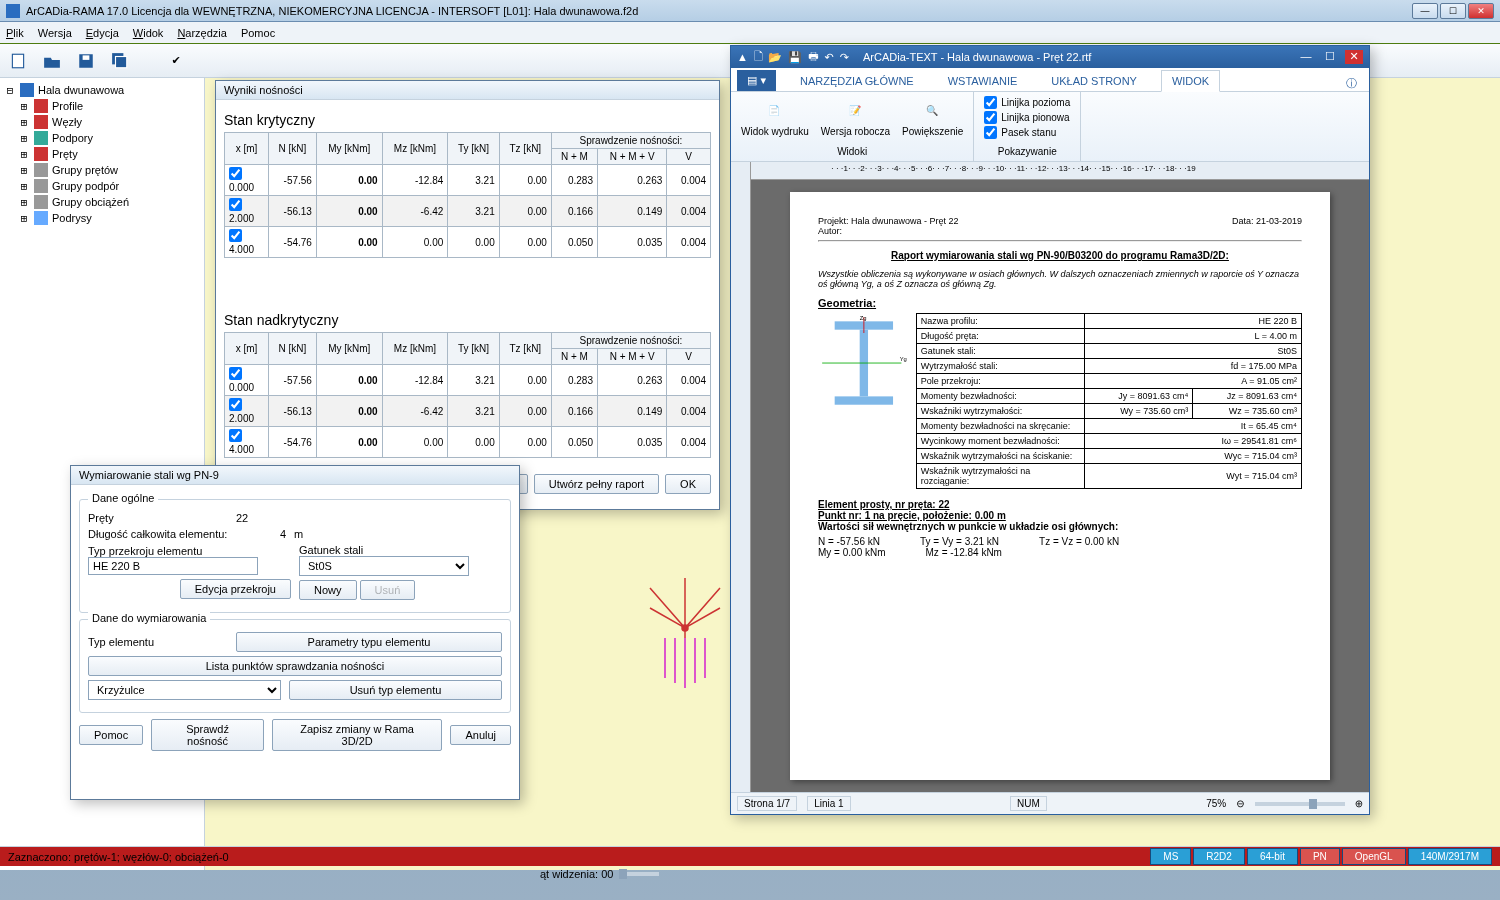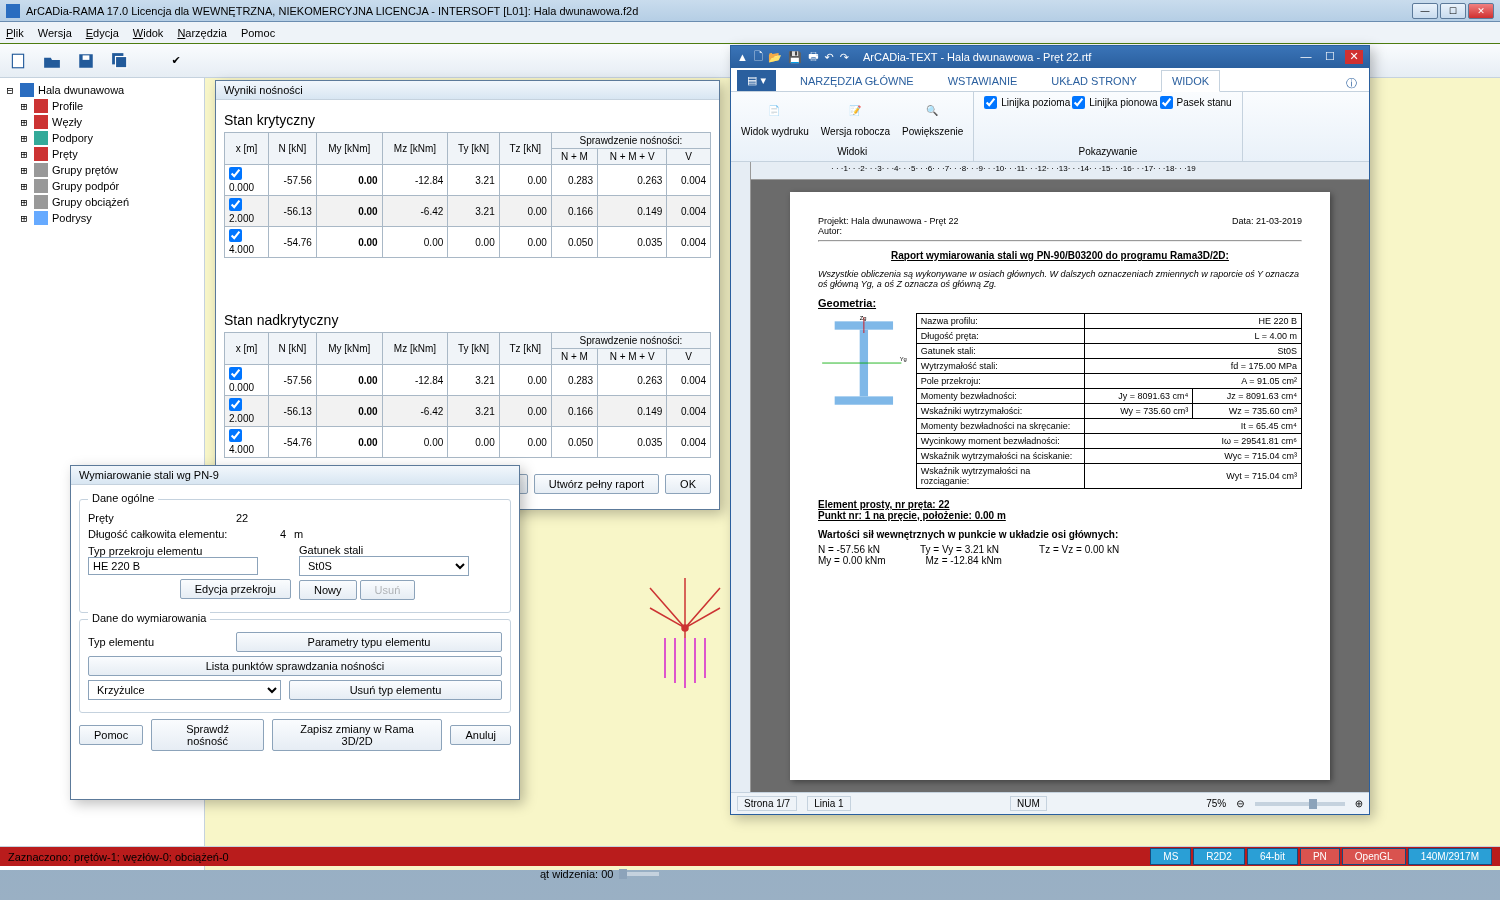--- a/index.html
+++ b/index.html
@@ -57,21 +57,21 @@
 #text-window .qat .qat-btn { width: 18px; height: 14px; text-align: center; }
 .ribbon-tabs { background: #fff; height: 24px; display: flex; align-items: flex-end; padding: 0 6px; gap: 14px; border-bottom: 1px solid #c5d2de; font-size: 11px; }
 .ribbon-tabs .rtab { padding: 4px 10px; color: #2a5f9e; }
 .ribbon-tabs .rtab.active { border: 1px solid #c5d2de; border-bottom: 1px solid #fff; background: #fff; position: relative; top: 1px; }
 .ribbon-tabs .file-tab { background: #2a5f9e; color: #fff; padding: 4px 10px; }
 .ribbon-body { height: 70px; background: linear-gradient(#fafcfe,#e9f1f9); border-bottom: 1px solid #c5d2de; display: flex; }
 .rgroup { border-right: 1px solid #c5d2de; padding: 4px 10px; display: flex; flex-direction: column; align-items: center; justify-content: space-between; font-size: 10px; }
 .rgroup .rg-btns { display: flex; gap: 12px; }
 .rg-btn { display: flex; flex-direction: column; align-items: center; gap: 2px; font-size: 10px; text-align: center; }
 .rg-btn .ricon { width: 28px; height: 28px; display: flex; align-items: center; justify-content: center; }
-.chk-list { display: flex; flex-direction: row; gap: 2px; font-size: 10px; text-align: left; }
+.chk-list { display: flex; flex-direction: column; gap: 2px; font-size: 10px; text-align: left; }
 .chk-list label { display: flex; align-items: center; gap: 4px; }
 .doc-area { height: 630px; background: #6b6b6b; display: flex; position: relative; }
 .vruler { width: 20px; background: #e6edf4; border-right: 1px solid #999; }
 .hruler-wrap { flex: 1; display: flex; flex-direction: column; }
 .hruler { height: 18px; background: #e6edf4; border-bottom: 1px solid #999; font-size: 8px; padding: 2px 80px; white-space: nowrap; overflow: hidden; }
 .page-scroll { flex: 1; overflow: auto; background: #6b6b6b; display: flex; justify-content: center; padding: 12px 0; }
 .page { width: 540px; background: #fff; box-shadow: 2px 2px 6px rgba(0,0,0,0.4); padding: 24px 28px; font-size: 10px; color: #000; }
 .page hr { margin: 4px 0; }
 .page .doc-title { font-weight: bold; text-align: center; text-decoration: underline; margin: 8px 0; }
 .page .italic-note { font-style: italic; font-size: 9px; }
@@ -528,21 +528,21 @@
                   </tr>
               <tr>
                     <td class="lbl">Wskaźnik wytrzymałości na rozciąganie:</td>
                     <td class="val" colspan="2">Wyt = 715.04 cm³</td>
                   </tr>
             </tbody>
               </table>
           </div>
           <div style="margin-top:10px;font-weight:bold;text-decoration:underline">Element prosty, nr pręta: 22</div>
           <div style="font-weight:bold;text-decoration:underline">Punkt nr: 1 na pręcie, położenie: 0.00 m</div>
-          <div style="margin-top:8px;font-weight:bold">Wartości sił wewnętrznych w punkcie w układzie osi głównych:</div>
+          <div style="font-weight:bold">Wartości sił wewnętrznych w punkcie w układzie osi głównych:</div>
           <div style="display:flex;gap:40px;margin-top:4px">
             <span>N = -57.56 kN</span>
               <span>Ty = Vy = 3.21 kN</span>
               <span>Tz = Vz = 0.00 kN</span>
           </div>
           <div style="display:flex;gap:40px">
             <span>My = 0.00 kNm</span>
               <span>Mz = -12.84 kNm</span>
           </div>
         </div>

